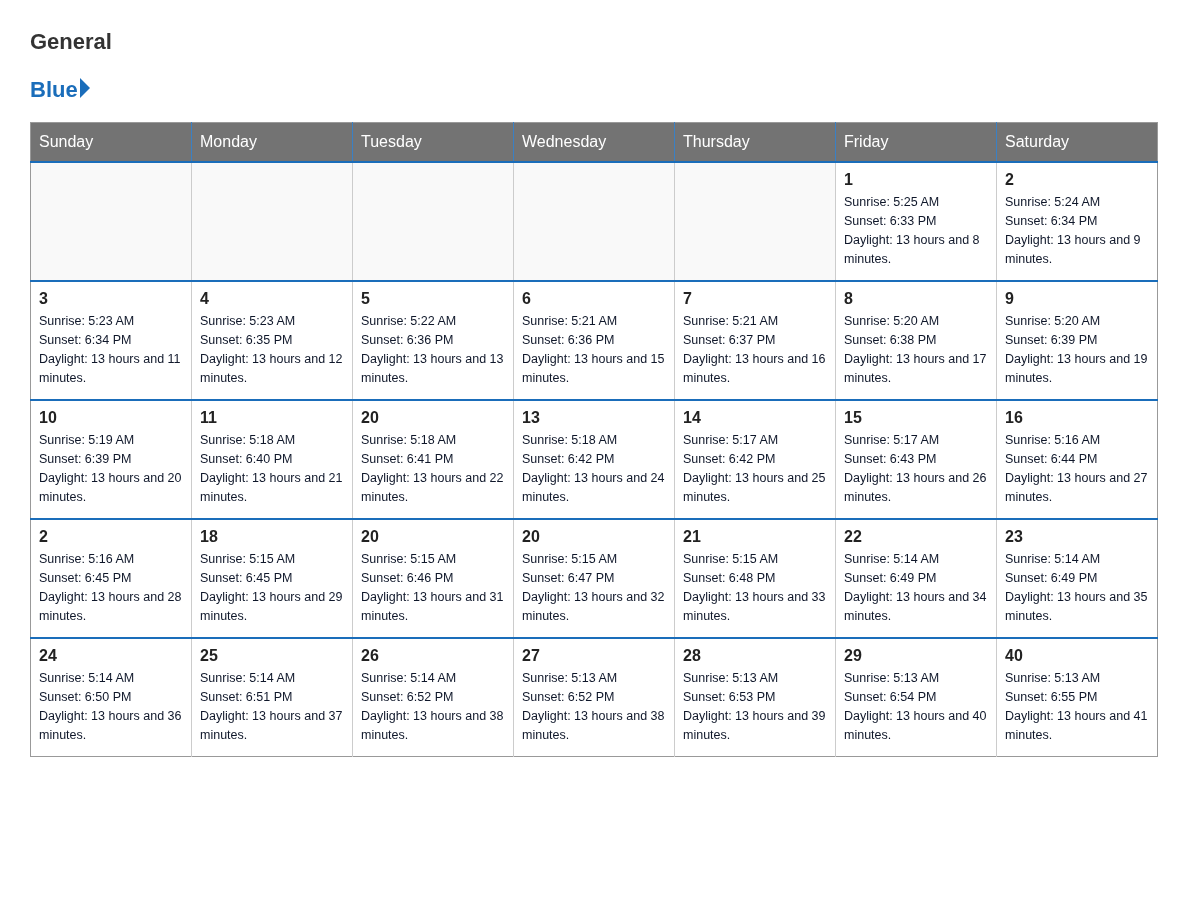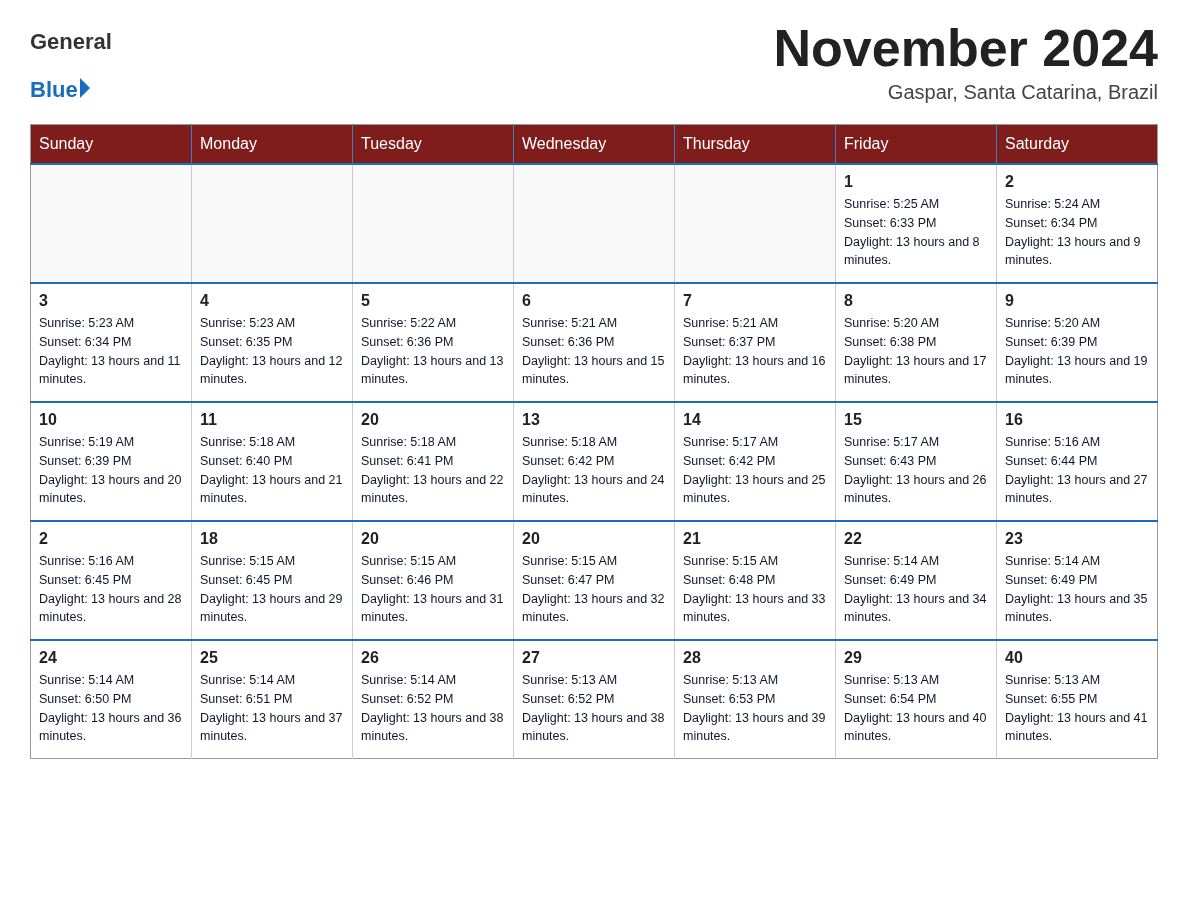--- a/index.html
+++ b/index.html
@@ -61,21 +61,21 @@
       font-size: 20px;
       color: #444;
       margin-top: 4px;
     }
     .calendar {
       width: 100%;
       border-collapse: collapse;
       border: 1px solid #999;
     }
     .calendar thead tr {
-      background-color: #7f1d1d;
+      background-color: #737373;
     }
     .calendar thead th {
       color: #fff;
       font-size: 16px;
       font-weight: normal;
       padding: 10px 8px;
       text-align: left;
       border-right: 1px solid #3a80c4;
       width: calc(100% / 7);
     }
@@ -119,24 +119,20 @@
 <div class="header">
   <div class="logo">
     <div class="logo-text-wrap">
       <span class="logo-general">General</span>
       <div class="logo-line2">
         <span class="logo-blue">Blue</span>
         <span class="logo-arrow"></span>
       </div>
     </div>
   </div>
-  <div class="title-section">
-    <div class="month-title">November 2024</div>
-    <div class="location-title">Gaspar, Santa Catarina, Brazil</div>
-  </div>
 </div>
 
 <table class="calendar">
   <thead>
     <tr>
     <th>Sunday</th>
         <th>Monday</th>
         <th>Tuesday</th>
         <th>Wednesday</th>
         <th>Thursday</th>

